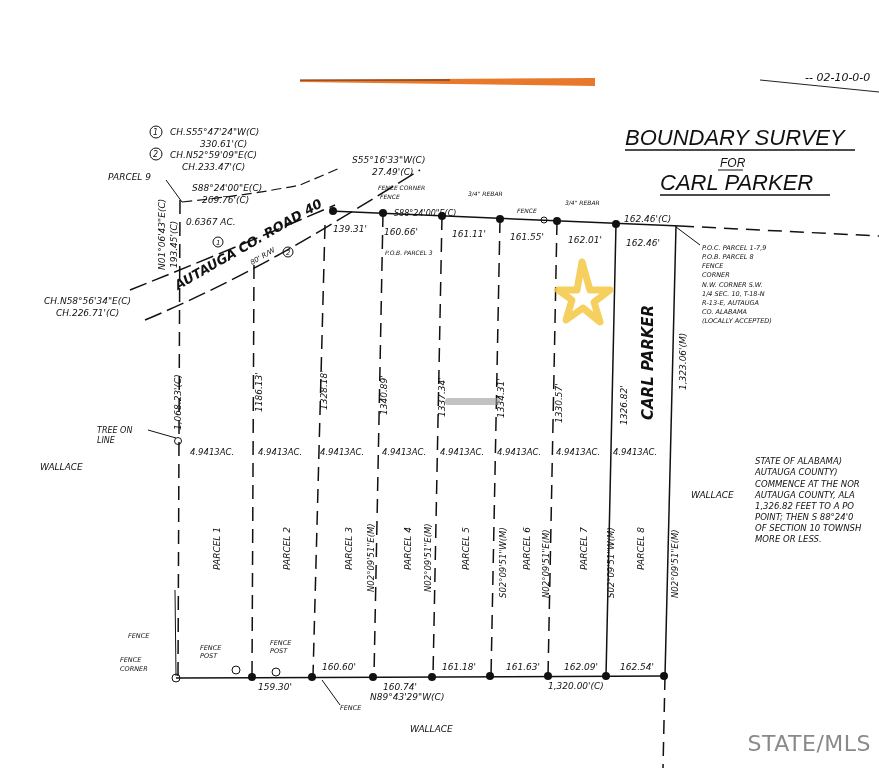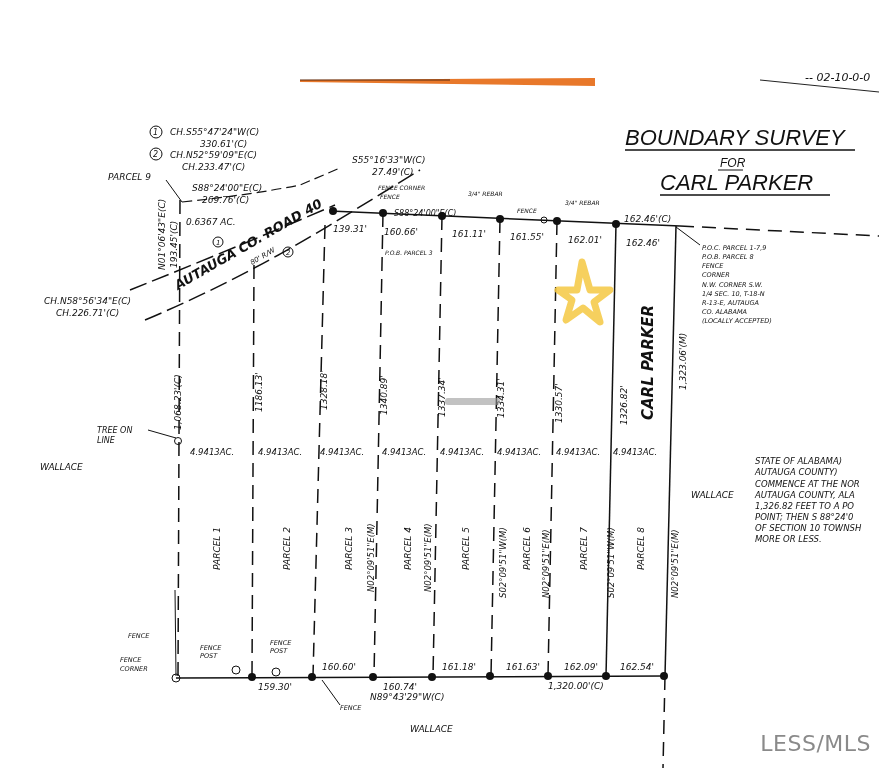--- a/index.html
+++ b/index.html
@@ -215,13 +215,13 @@
     <text x="755" y="498" class="hand">AUTAUGA COUNTY, ALA</text>
     <text x="755" y="509" class="hand">1,326.82 FEET TO A PO</text>
     <text x="755" y="520" class="hand">POINT; THEN S 88°24'0</text>
     <text x="755" y="531" class="hand">OF SECTION 10 TOWNSH</text>
     <text x="755" y="542" class="hand">MORE OR LESS.</text>
   </g>
 
   <path d="M582 262 L590 290 L610 290 L594 302 L600 322 L583 308 L566 320 L572 300 L558 290 L577 290 Z" fill="none" stroke="#f5c842" stroke-width="7" stroke-linejoin="round" opacity="0.85"></path>
 </svg>
 
-<div class="wm">LESS/MLS</div>
+<div class="wm">STATE/MLS</div>
 
 </body></html>

